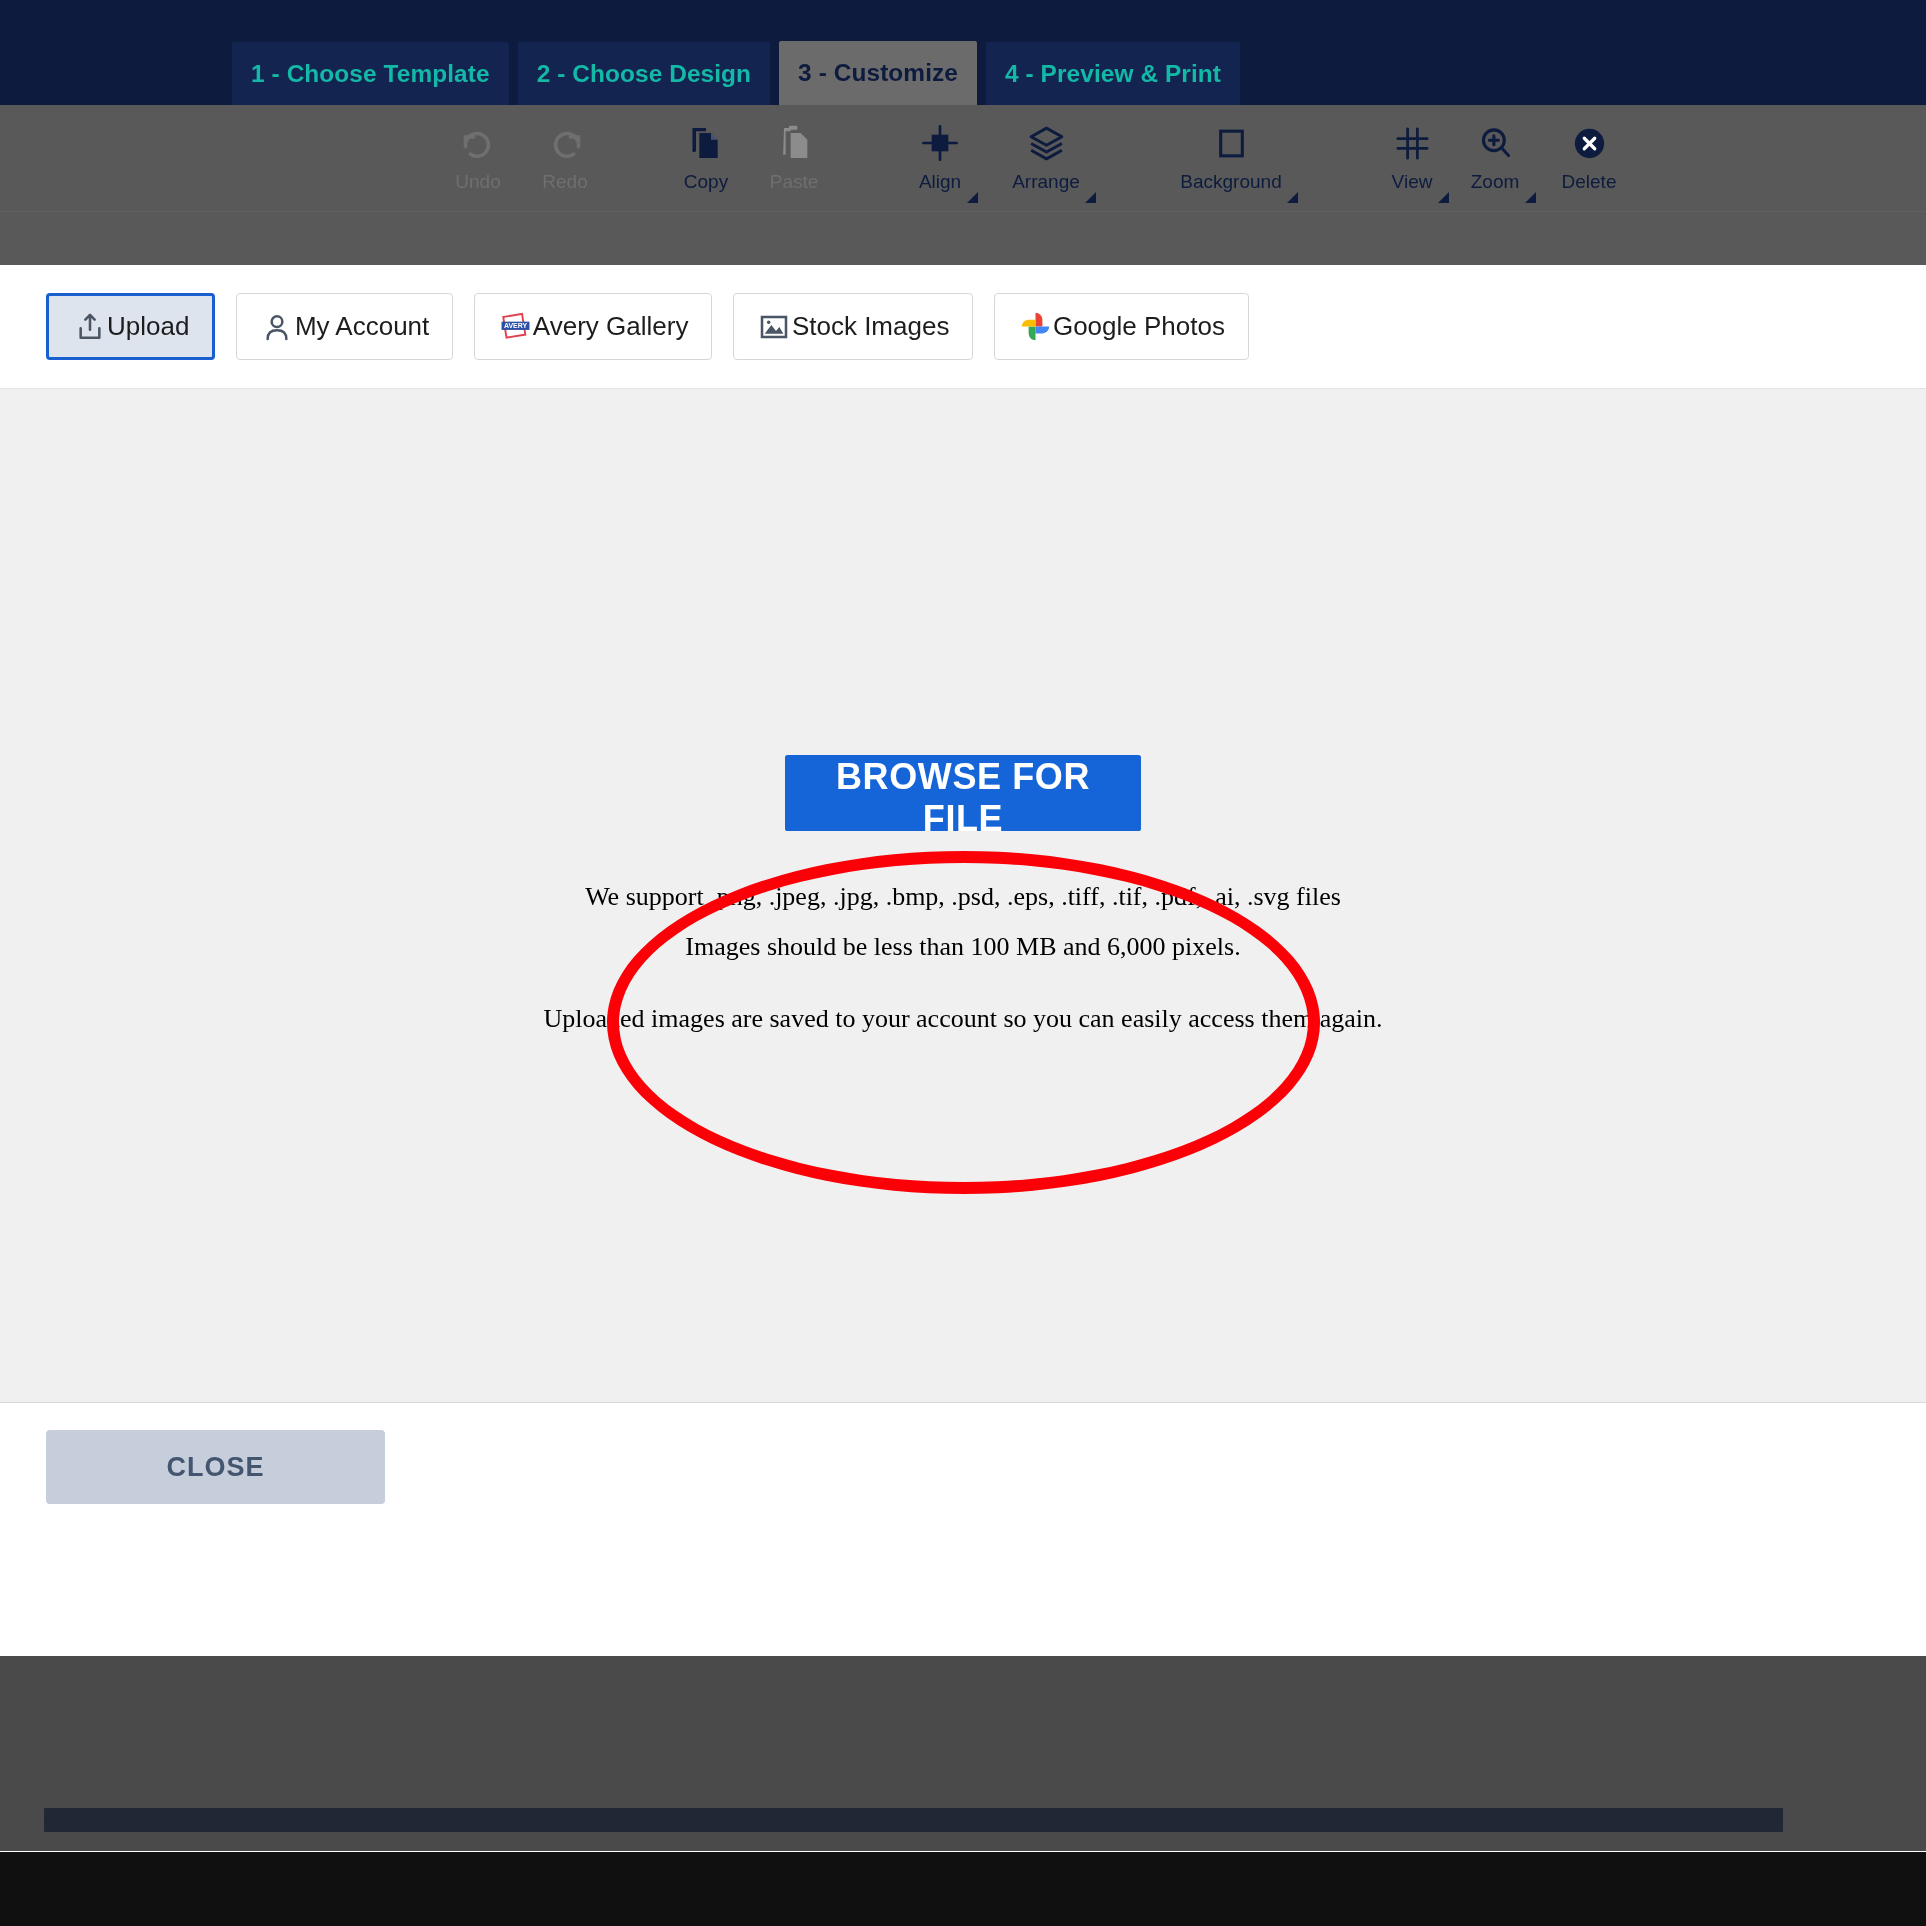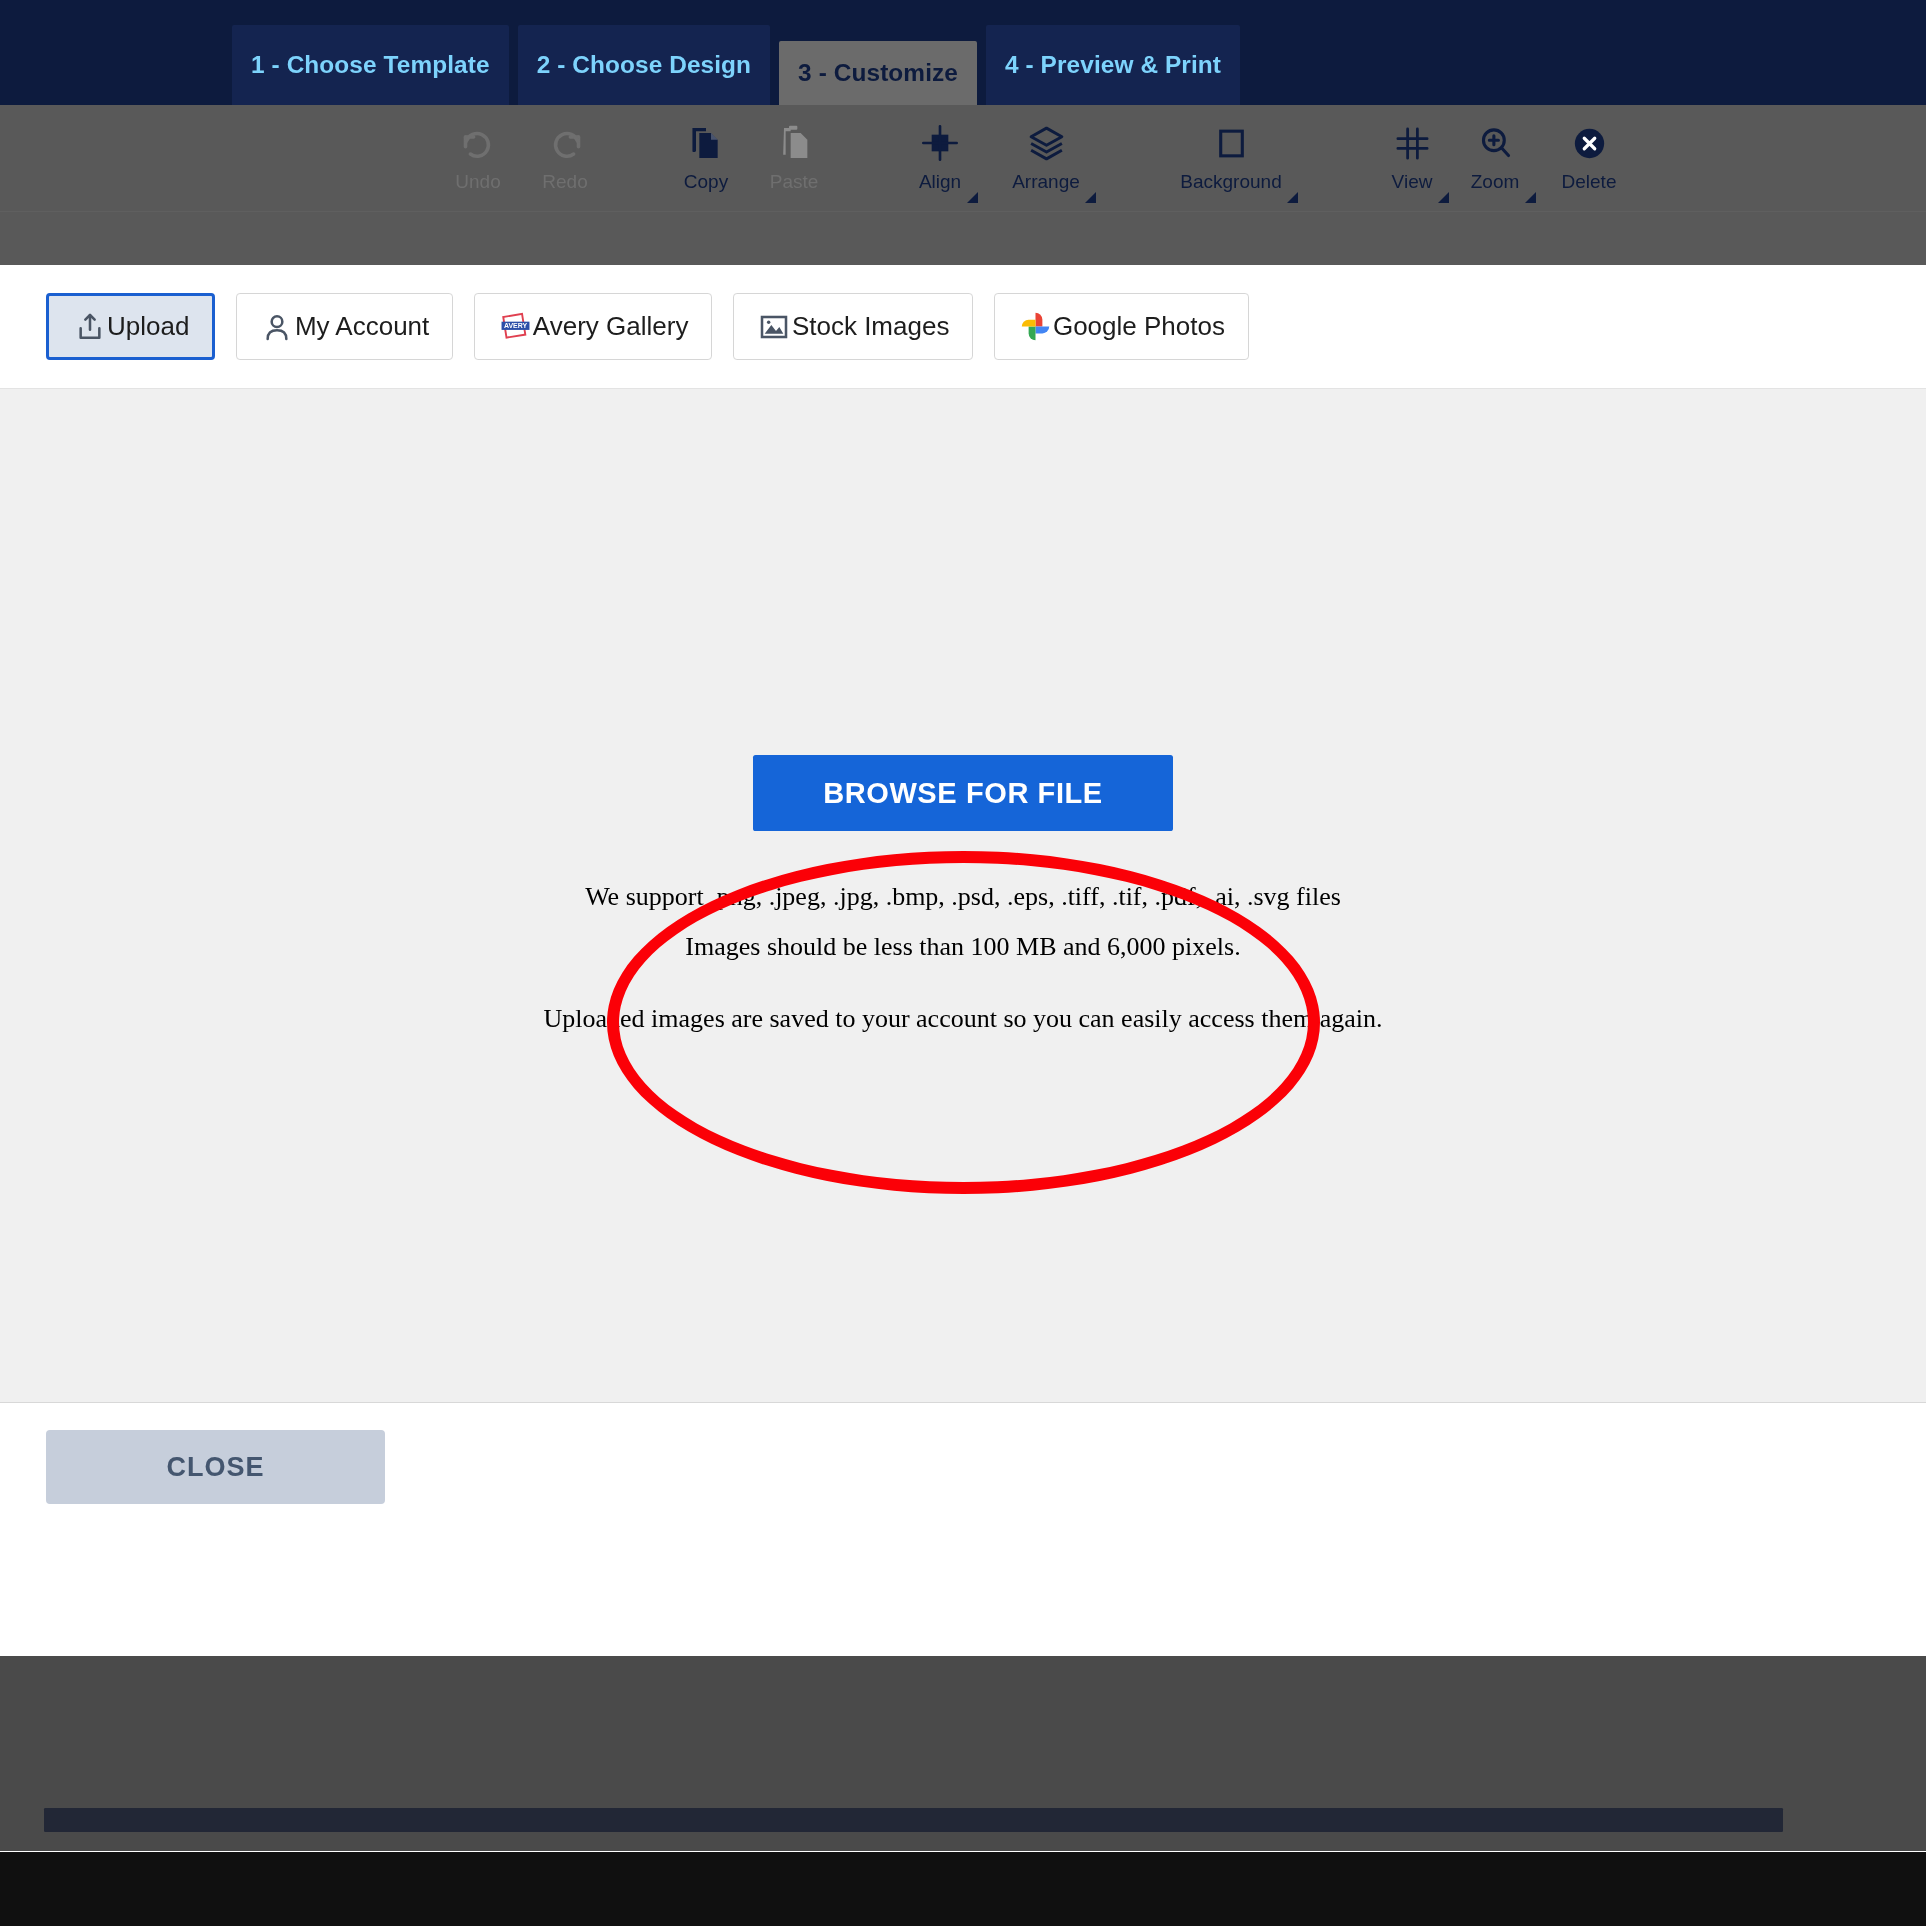--- a/index.html
+++ b/index.html
@@ -26,26 +26,26 @@
   }
   .wizard-tabs {
     position: absolute;
     left: 232px;
     bottom: 0;
     display: flex;
     align-items: flex-end;
     height: 64px;
   }
   .wiz-tab {
-    height: 80px;
+    height: 63px;
     display: flex;
     align-items: center;
     justify-content: center;
     background: #142450;
-    color: #7dd3fc;
+    color: #14b8a6;
     font-size: 24.4px;
     font-weight: bold;
     letter-spacing: 0.1px;
     padding: 0 19px;
     margin-right: 9px;
     box-sizing: border-box;
     border-radius: 1.9px 1.9px 0 0;
     white-space: nowrap;
   }
   .wiz-tab.active {
@@ -194,25 +194,25 @@
     height: 1013px;
     background: #f0f0f0;
     border-top: 1.3px solid #e3e3e3;
     border-bottom: 1.3px solid #d8d8d8;
     display: flex;
     flex-direction: column;
     align-items: center;
   }
   .browse-btn {
     margin-top: 366px;
-    width: 420px;
+    width: 356px;
     height: 76px;
     background: #1565d8;
     color: #ffffff;
-    font-size: 29px;
+    font-size: 36px;
     font-weight: bold;
     letter-spacing: 0.6px;
     border: none;
     border-radius: 2.6px;
     cursor: pointer;
     font-family: "Liberation Sans", sans-serif;
   }
   .hint {
     color: #000000;
     font-size: 26px;

